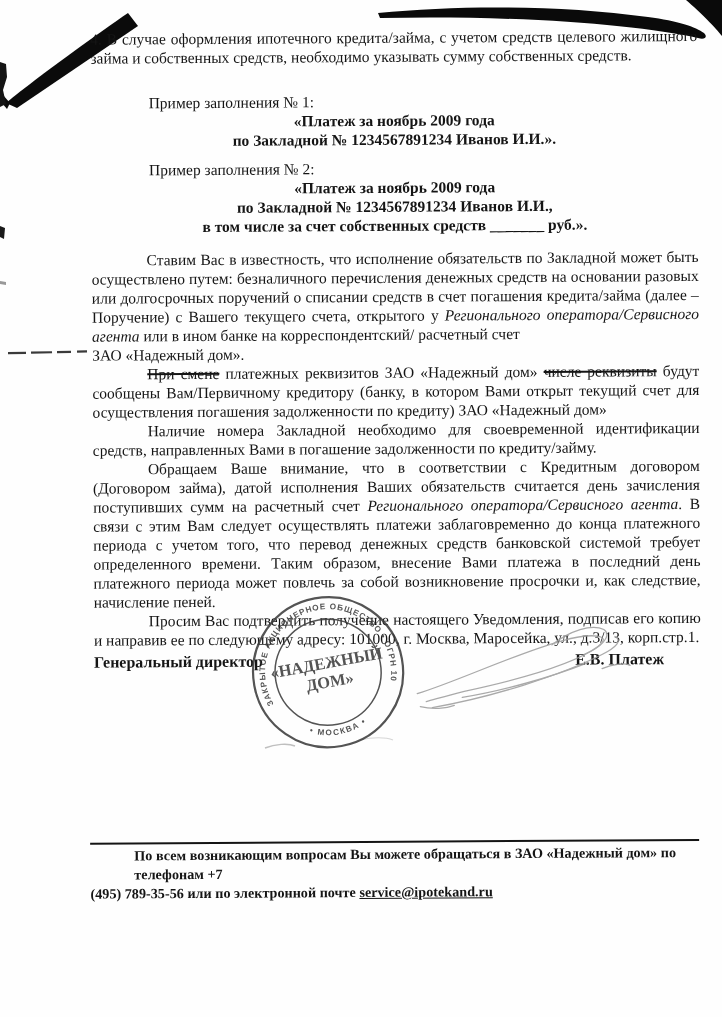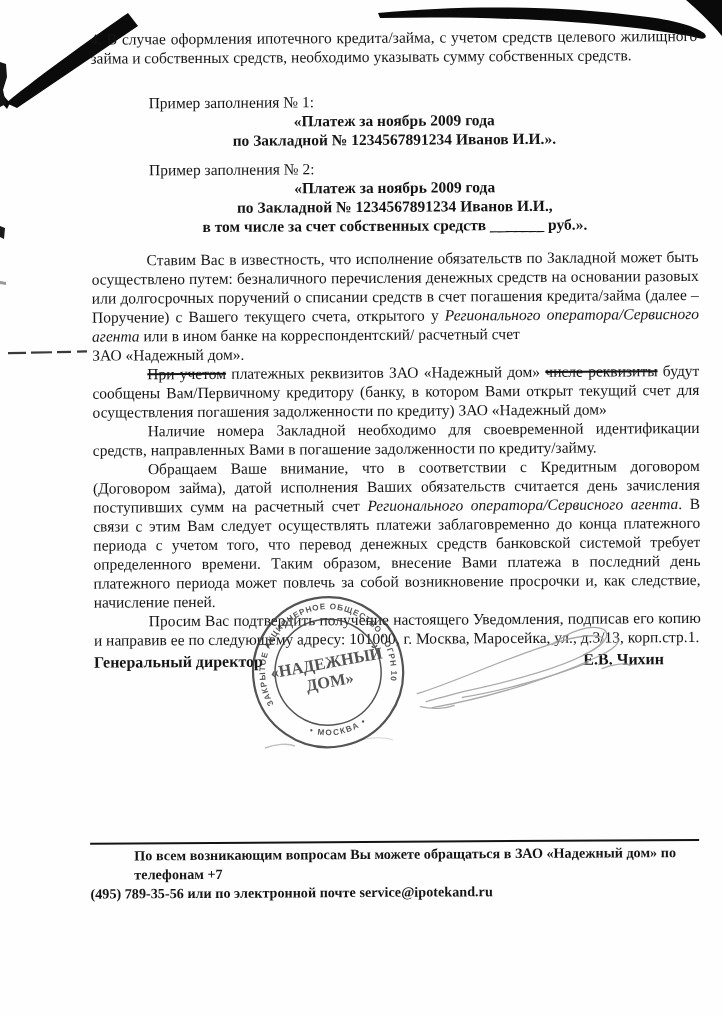--- a/index.html
+++ b/index.html
@@ -42,21 +42,21 @@
     position:absolute;left:398px;top:612px;width:250px;height:115px;
     pointer-events:none;
   }
   .footer{
     position:absolute;left:85px;right:28px;top:841px;
     border-top:2.5px solid #141414;
     padding-top:2px;
     font-weight:bold;font-size:14.2px;line-height:19px;
   }
   .footer .l1{margin-left:44px;}
-  .u{}
+  .u{text-decoration:underline;}
   .artifacts{position:absolute;inset:0;pointer-events:none;}
 </style>
 </head>
 <body>
 
 <svg class="artifacts" width="722" height="1017" viewBox="0 0 722 1017" xmlns="http://www.w3.org/2000/svg">
 
   <path d="M 6 103 L 17 108 L 138 26 L 128 13 C 100 32 40 75 6 103 Z" fill="#0b0b0b"></path>
   <path d="M 3 95 L 10 103 L 7 109 L 1 102 Z" fill="#0b0b0b"></path>
 
@@ -88,33 +88,33 @@
     <p class="ex-line">«Платеж за ноябрь 2009 года</p>
     <p class="ex-line">по Закладной № 1234567891234 Иванов И.И.».</p>
 
     <p class="para ex-label mt10">Пример заполнения № 2:</p>
     <p class="ex-line">«Платеж за ноябрь 2009 года</p>
     <p class="ex-line">по Закладной № 1234567891234 Иванов И.И.,</p>
     <p class="ex-line">в том числе за счет собственных средств _______ руб.».</p>
 
     <p class="para indent mt14"><span>Ставим Вас в известность, что исполнение обязательств по Закладной может быть осуществлено путем: безналичного перечисления денежных средств на основании разовых или долгосрочных поручений о списании средств в счет погашения кредита/займа (далее – Поручение) с Вашего текущего счета, открытого у </span><span class="i">Регионального оператора/Сервисного агента</span><span> или в ином банке на корреспондентский/ расчетный счет</span><br><span>ЗАО «Надежный дом».</span></p>
 
-    <p class="para indent"><span class="strike">При учетом</span><span> платежных реквизитов ЗАО «Надежный дом» </span><span class="strike">числе реквизиты</span><span> будут сообщены Вам/Первичному кредитору (банку, в котором Вами открыт текущий счет для осуществления погашения задолженности по кредиту) ЗАО «Надежный дом»</span></p>
+    <p class="para indent"><span class="strike">При смене</span><span> платежных реквизитов ЗАО «Надежный дом» </span><span class="strike">числе реквизиты</span><span> будут сообщены Вам/Первичному кредитору (банку, в котором Вами открыт текущий счет для осуществления погашения задолженности по кредиту) ЗАО «Надежный дом»</span></p>
 
     <p class="para indent"><span>Наличие номера Закладной необходимо для своевременной идентификации средств, направленных Вами в погашение задолженности по кредиту/займу.</span></p>
 
     <p class="para indent"><span>Обращаем Ваше внимание, что в соответствии с Кредитным договором (Договором займа), датой исполнения Ваших обязательств считается день зачисления поступивших сумм на расчетный счет </span><span class="i">Регионального оператора/Сервисного агента</span><span>. В связи с этим Вам следует осуществлять платежи заблаговременно до конца платежного периода с учетом того, что перевод денежных средств банковской системой требует определенного времени. Таким образом, внесение Вами платежа в последний день платежного периода может повлечь за собой возникновение просрочки и, как следствие, начисление пеней.</span></p>
 
     <p class="para indent"><span>Просим Вас подтвердить получение настоящего Уведомления, подписав его копию и направив ее по следующему адресу: 101000, г. Москва, Маросейка, ул., д.3/13, корп.стр.1.</span></p>
 
   </div>
 
   <div class="sig-row">
     <span>Генеральный директор</span>
-    <span>Е.В. Чихин</span>
+    <span>Е.В. Платеж</span>
   </div>
 
   <div class="stamp-wrap">
     <svg width="172" height="172" viewBox="0 0 172 172" xmlns="http://www.w3.org/2000/svg">
       <defs>
         <path id="arcTop" d="M 26.8 107.5 A 63 63 0 1 1 145.2 107.5"></path>
         <path id="arcBottom" d="M 45.5 134.3 A 63 63 0 0 0 126.5 134.3"></path>
       </defs>
       <g stroke="#3d3d3d" fill="none">
         <circle cx="86" cy="86" r="75" stroke-width="2.2"></circle>

